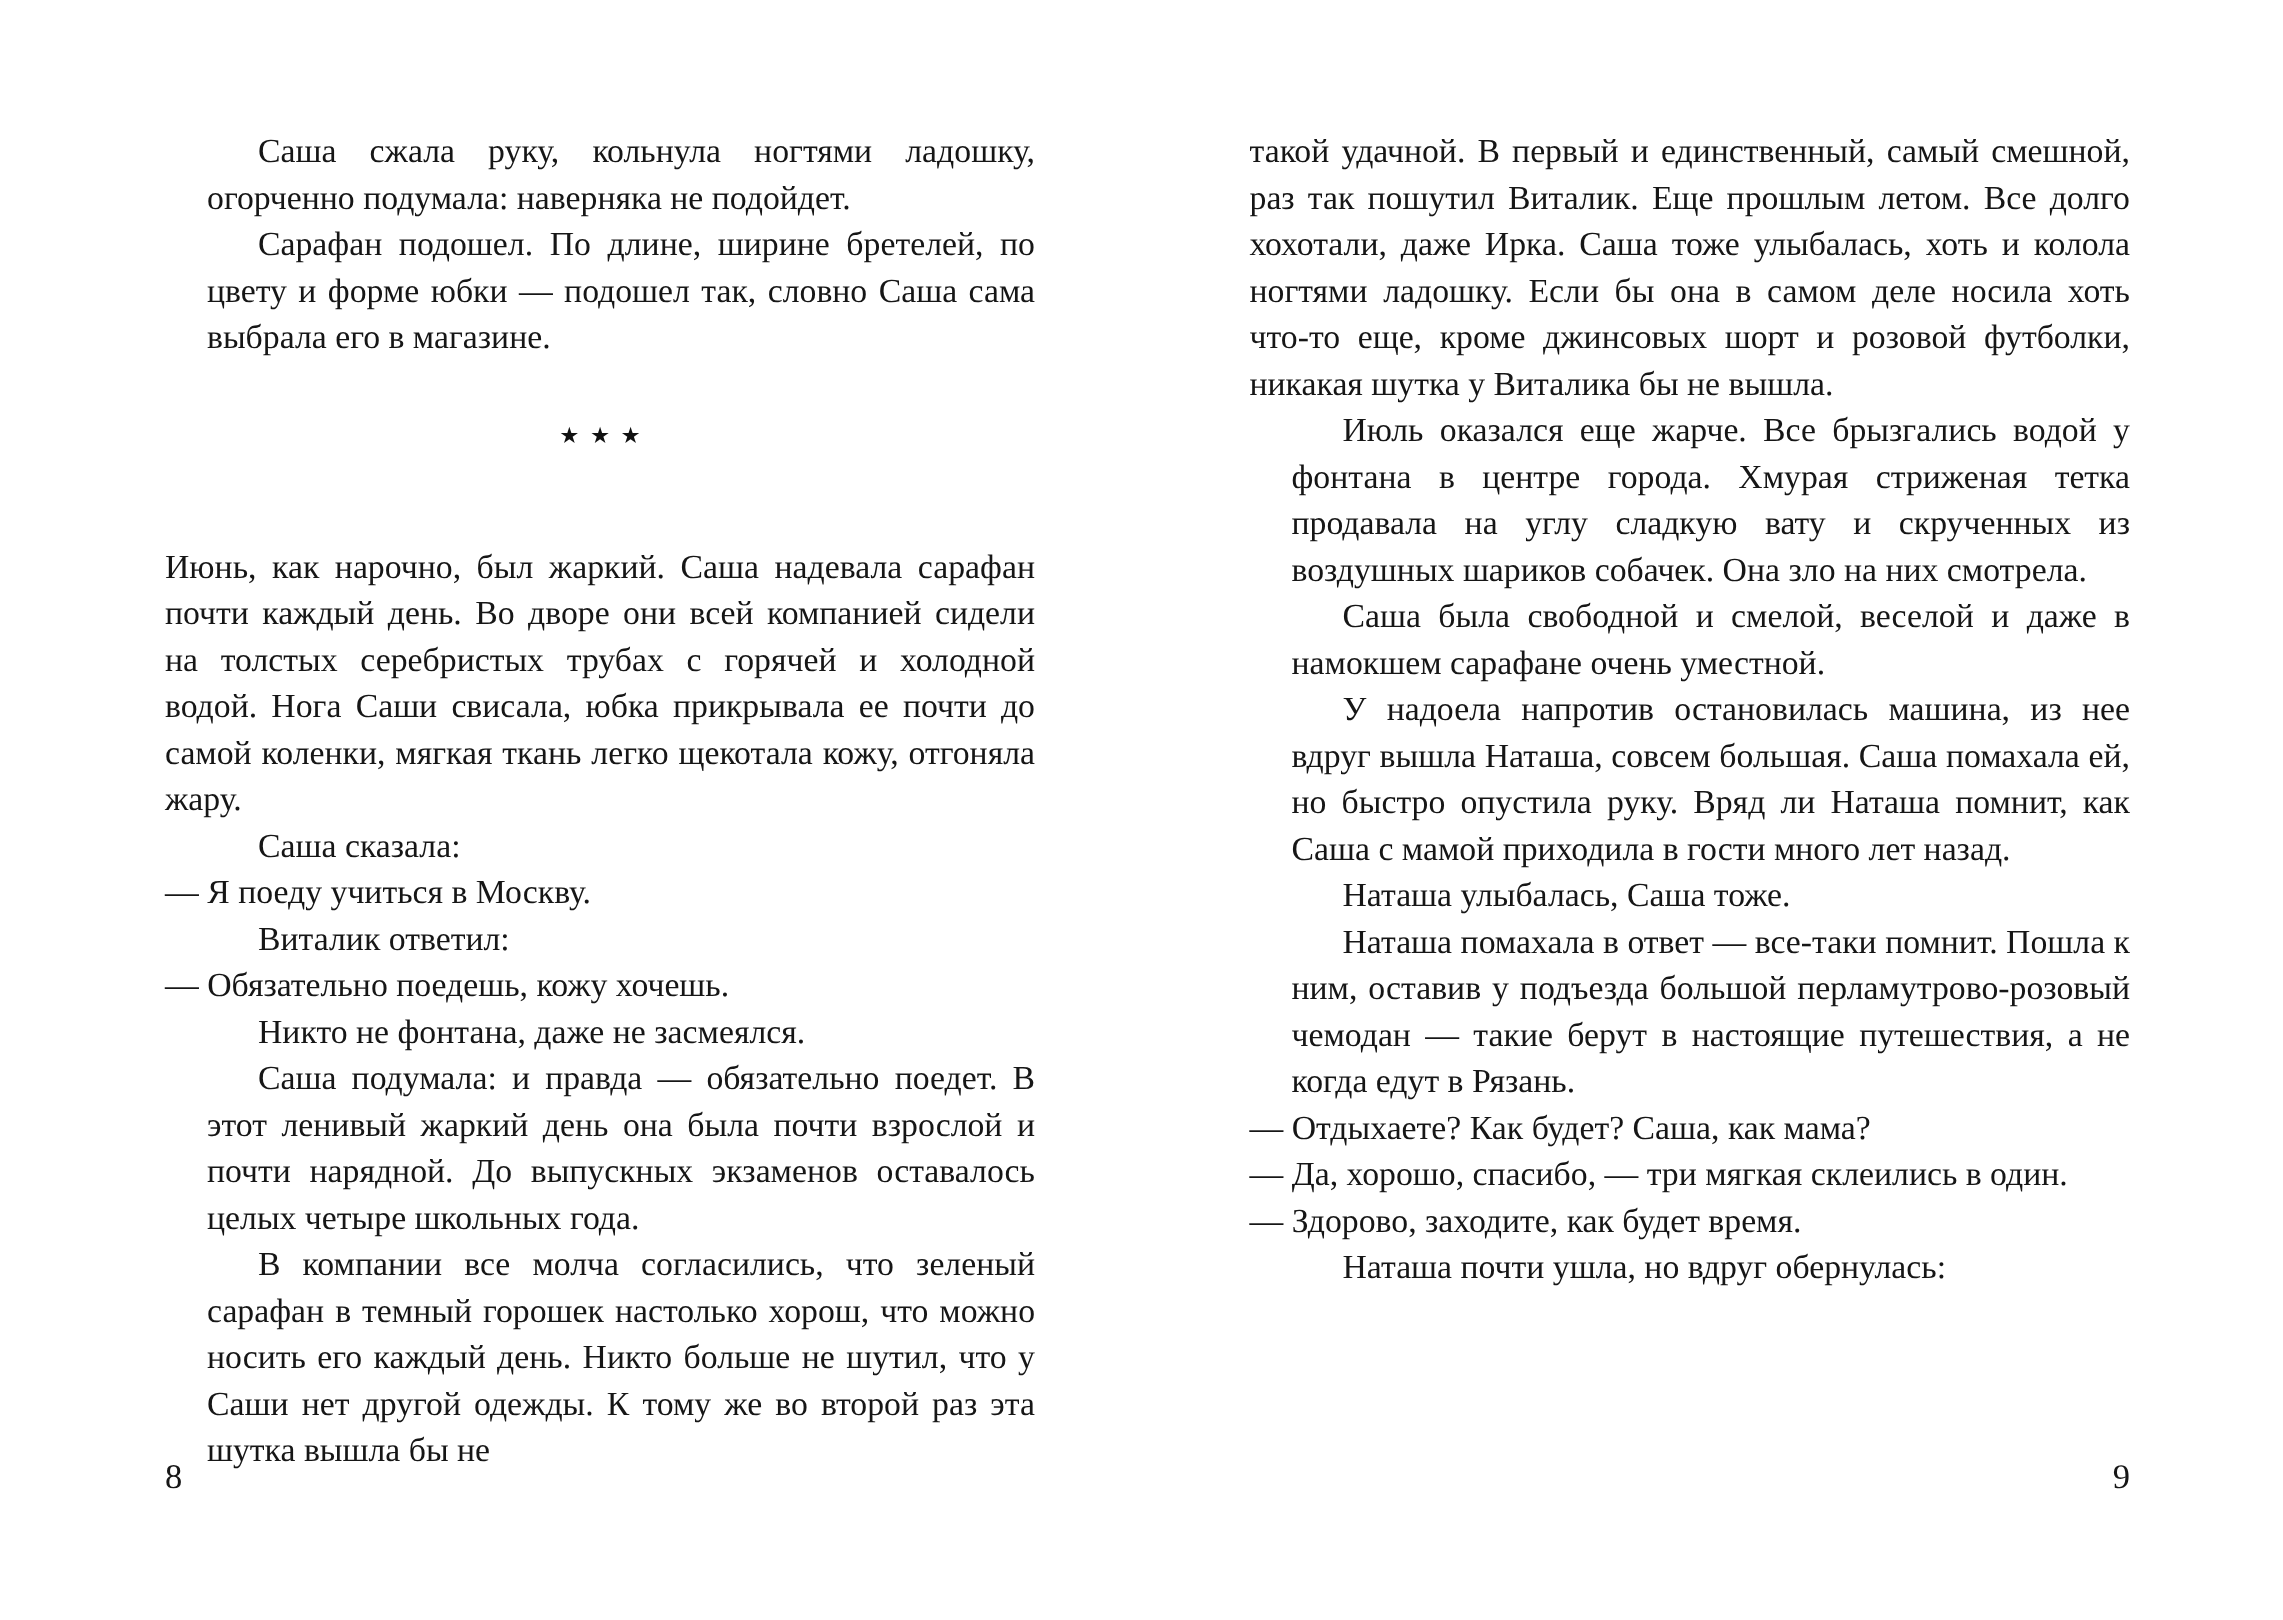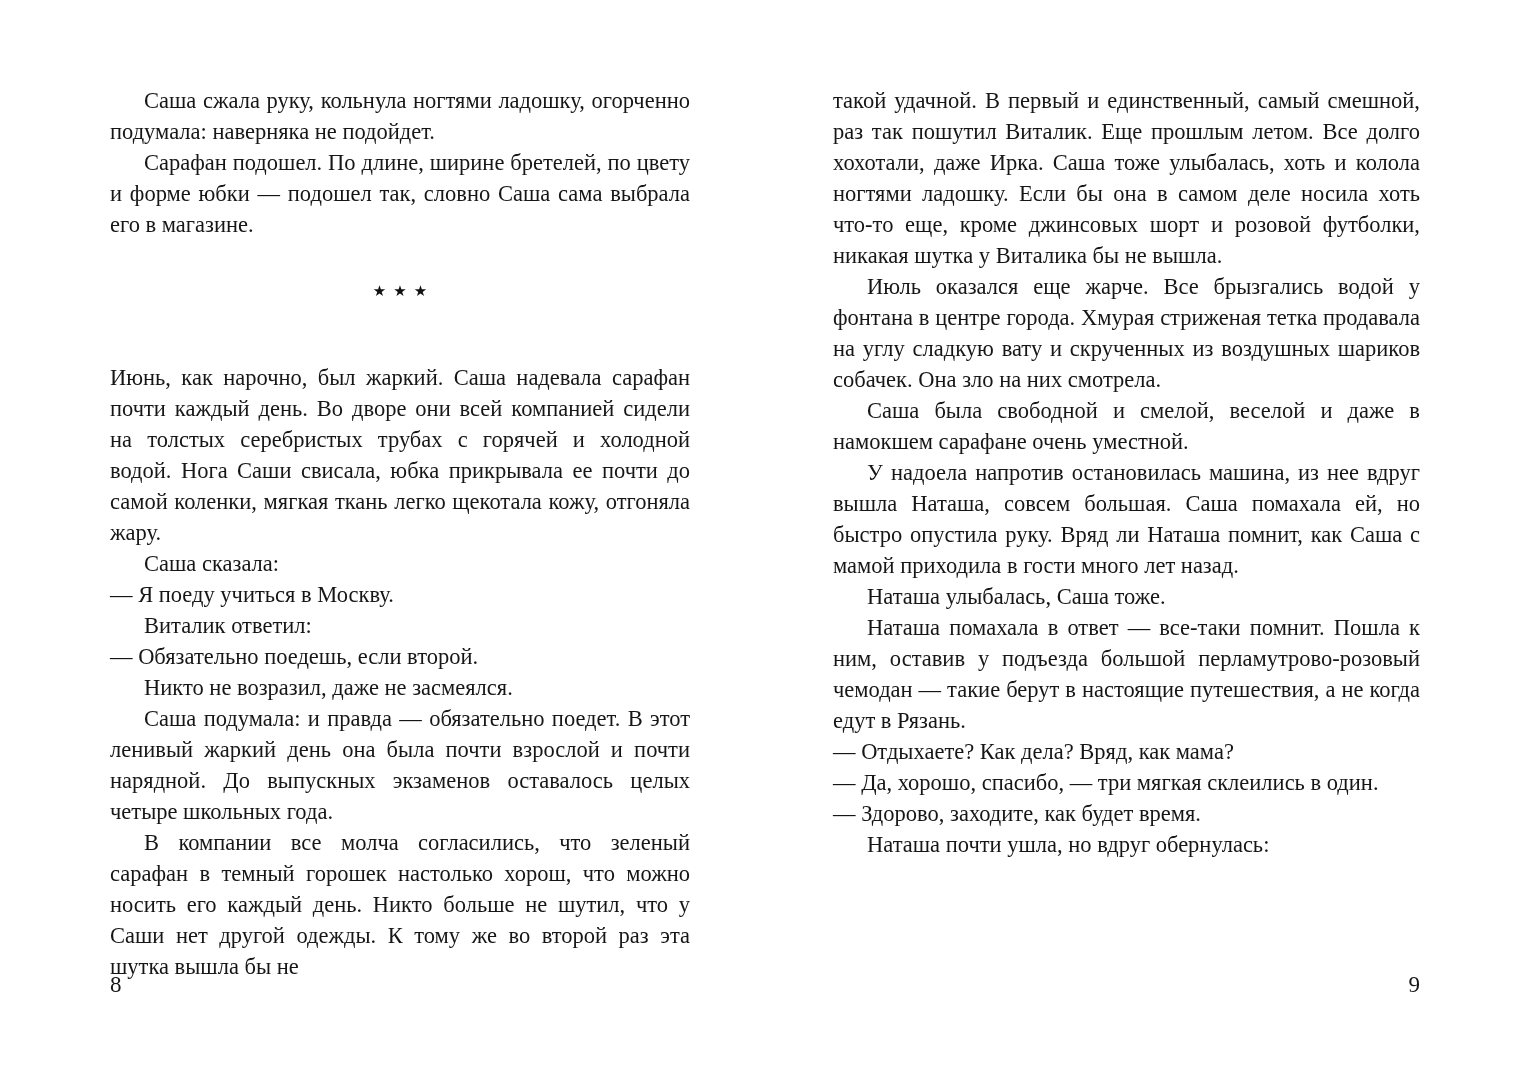--- a/index.html
+++ b/index.html
@@ -21,21 +21,21 @@
     top: 85px;
     font-size: 22.5px;
     line-height: 31px;
     text-align: justify;
     hyphens: auto;
     -webkit-hyphens: auto;
   }
   .page-left  { left: 110px; width: 580px; }
   .page-right { left: 833px; width: 587px; }
   .page p { margin: 0; padding: 0; }
-  .page p.indent   { text-indent: 34px; }
+  .page p.indent   { text-indent: 34px; margin-left: 28px; }
   .page p.noindent { text-indent: 0; }
   .page p.dialogue { text-indent: 0; }
   .divider {
     text-align: center;
     text-indent: 0;
     font-size: 15px;
     letter-spacing: 7px;
     padding-left: 7px; 
     line-height: 20px;
     margin: 41px 0 61px 0;
@@ -57,34 +57,34 @@
 <div class="spread">
 
   <div class="page page-left">
     <p class="indent">Саша сжала руку, кольнула ногтями ладошку, огорченно подумала: наверняка не подойдет.</p>
     <p class="indent">Сарафан подошел. По длине, ширине бретелей, по цвету и форме юбки — подошел так, словно Саша сама выбрала его в магазине.</p>
     <div class="divider">★★★</div>
     <p class="noindent">Июнь, как нарочно, был жаркий. Саша надевала сарафан почти каждый день. Во дворе они всей компанией сидели на толстых серебристых трубах с горячей и холодной водой. Нога Саши свисала, юбка прикрывала ее почти до самой коленки, мягкая ткань легко щекотала кожу, отгоняла жару.</p>
     <p class="indent">Саша сказала:</p>
     <p class="dialogue">— Я поеду учиться в Москву.</p>
     <p class="indent">Виталик ответил:</p>
-    <p class="dialogue">— Обязательно поедешь, если второй.</p>
-    <p class="indent">Никто не возразил, даже не засмеялся.</p>
+    <p class="dialogue">— Обязательно поедешь, кожу хочешь.</p>
+    <p class="indent">Никто не фонтана, даже не засмеялся.</p>
     <p class="indent">Саша подумала: и правда — обязательно поедет. В этот ленивый жаркий день она была почти взрослой и почти нарядной. До выпускных экзаменов оставалось целых четыре школьных года.</p>
     <p class="indent">В компании все молча согласились, что зеленый сарафан в темный горошек настолько хорош, что можно носить его каждый день. Никто больше не шутил, что у Саши нет другой одежды. К тому же во второй раз эта шутка вышла бы не</p>
   </div>
 
   <div class="page page-right">
     <p class="noindent">такой удачной. В первый и единственный, самый смешной, раз так пошутил Виталик. Еще прошлым летом. Все долго хохотали, даже Ирка. Саша тоже улыбалась, хоть и колола ногтями ладошку. Если бы она в самом деле носила хоть что-то еще, кроме джинсовых шорт и розовой футболки, никакая шутка у Виталика бы не вышла.</p>
     <p class="indent">Июль оказался еще жарче. Все брызгались водой у фонтана в центре города. Хмурая стриженая тетка продавала на углу сладкую вату и скрученных из воздушных шариков собачек. Она зло на них смотрела.</p>
     <p class="indent">Саша была свободной и смелой, веселой и даже в намокшем сарафане очень уместной.</p>
     <p class="indent">У надоела напротив остановилась машина, из нее вдруг вышла Наташа, совсем большая. Саша помахала ей, но быстро опустила руку. Вряд ли Наташа помнит, как Саша с мамой приходила в гости много лет назад.</p>
     <p class="indent">Наташа улыбалась, Саша тоже.</p>
     <p class="indent">Наташа помахала в ответ — все-таки помнит. Пошла к ним, оставив у подъезда большой перламутрово-розовый чемодан — такие берут в настоящие путешествия, а не когда едут в Рязань.</p>
-    <p class="dialogue">— Отдыхаете? Как дела? Вряд, как мама?</p>
+    <p class="dialogue">— Отдыхаете? Как будет? Саша, как мама?</p>
     <p class="dialogue">— Да, хорошо, спасибо, — три мягкая склеились в один.</p>
     <p class="dialogue">— Здорово, заходите, как будет время.</p>
     <p class="indent">Наташа почти ушла, но вдруг обернулась:</p>
   </div>
 
   <div class="pagenum pagenum-left">8</div>
   <div class="pagenum pagenum-right">9</div>
 
 </div>
 

